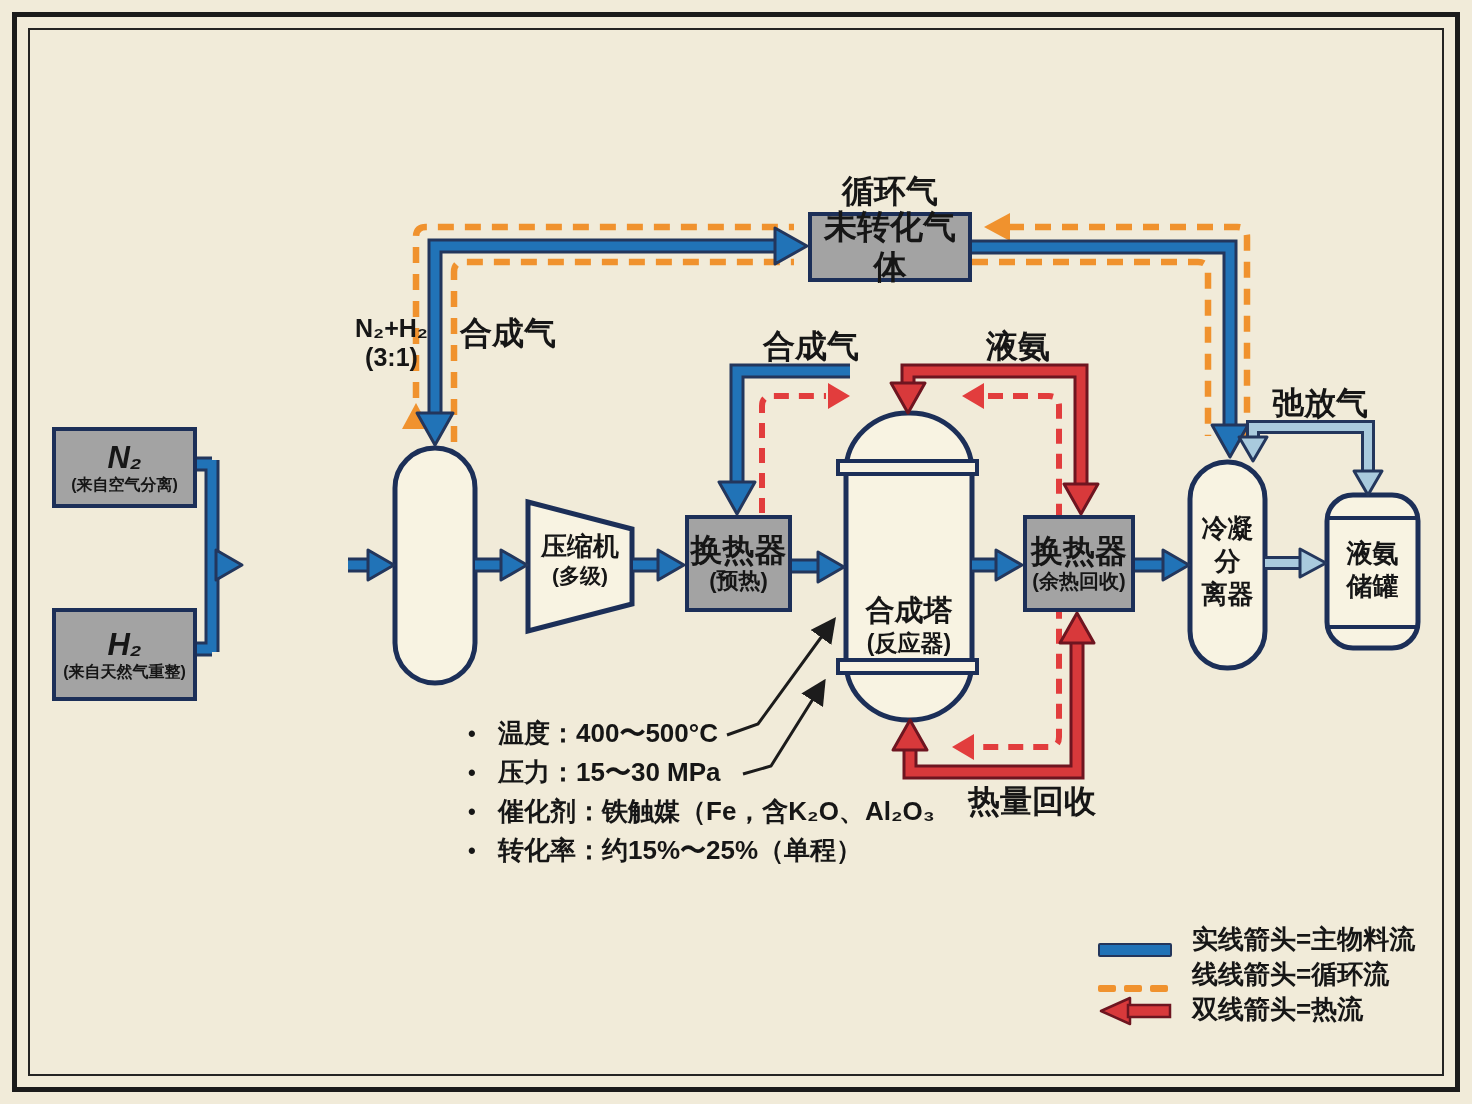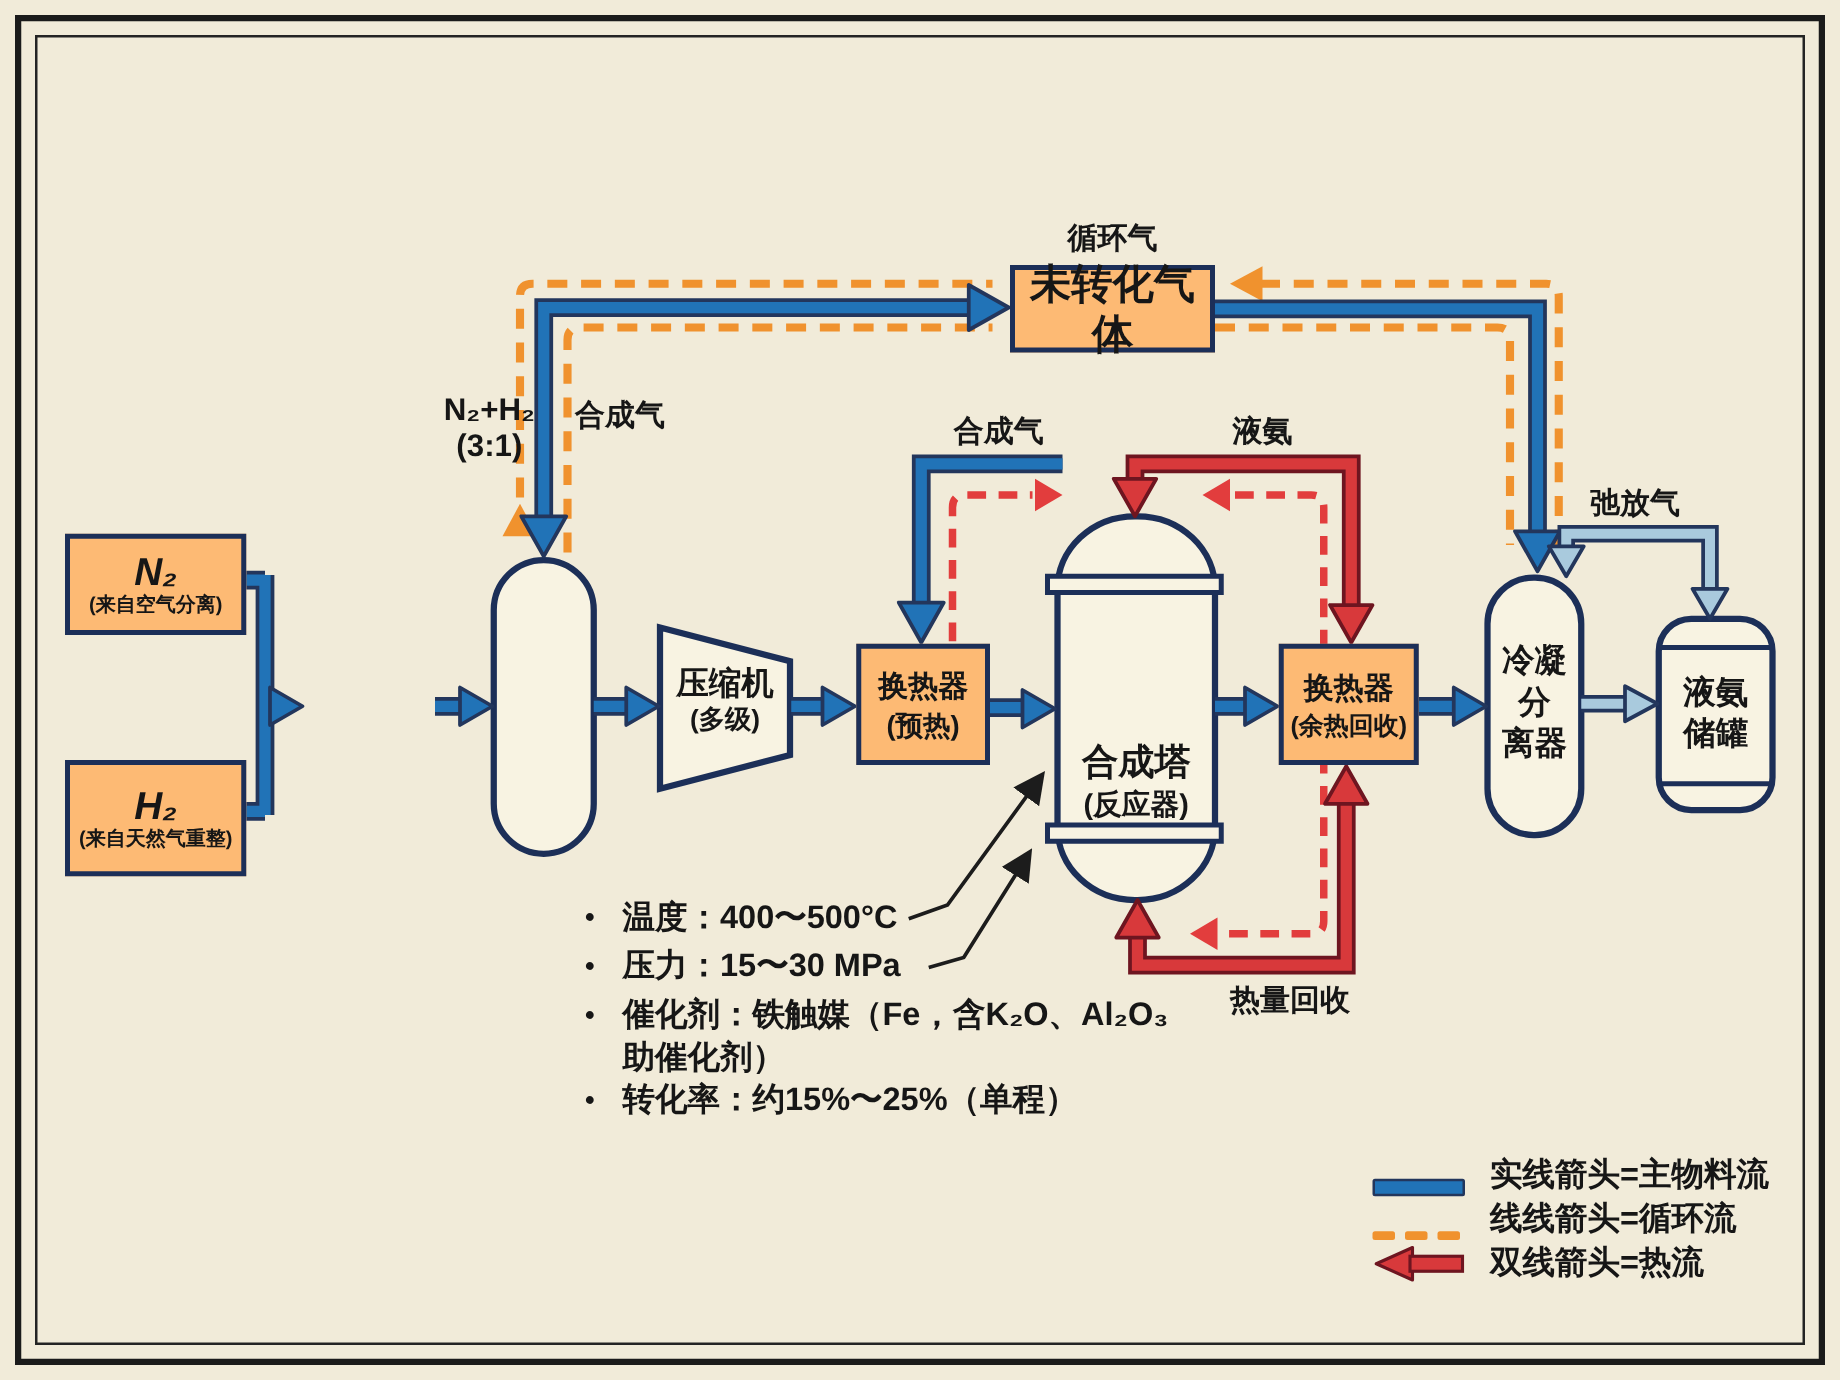--- a/index.html
+++ b/index.html
@@ -1,28 +1,28 @@
 <!DOCTYPE html>
 <html><head>
 <meta charset="utf-8">
 <style>
   html,body{margin:0;padding:0;background:#d8d2c0;}
   #stage{position:relative;width:1472px;height:1104px;background:#f1ebd9;overflow:hidden;
          font-family:"Liberation Sans","DejaVu Sans",sans-serif;font-weight:700;color:#161616;}
   .frame-outer{position:absolute;left:12px;top:12px;right:12px;bottom:12px;border:5px solid #1b1b1b;pointer-events:none;}
   .frame-inner{position:absolute;left:28px;top:28px;right:28px;bottom:28px;border:2px solid #242424;pointer-events:none;}
   #pipes{position:absolute;left:0;top:0;}
-  .pbox{position:absolute;background:#fdba74;border:4px solid #1c2f58;display:flex;flex-direction:column;
+  .pbox{position:absolute;background:#a3a3a3;border:4px solid #1c2f58;display:flex;flex-direction:column;
         align-items:center;justify-content:center;text-align:center;box-sizing:border-box;}
   .vlabel{position:absolute;display:flex;flex-direction:column;align-items:center;justify-content:flex-start;
           text-align:center;pointer-events:none;}
   .flabel{position:absolute;white-space:nowrap;}
   .t33{font-size:33px;line-height:40px;}
   .t29{font-size:29px;line-height:36px;}
-  .t28{font-size:24px;line-height:34px;}
+  .t28{font-size:32px;line-height:34px;}
   .t27{font-size:31px;line-height:33px;font-style:italic;}
   .t26{font-size:26px;line-height:33px;}
   .t25{font-size:25px;line-height:29px;margin-left:27px;}
   .t23{font-size:23px;line-height:30px;}
   .t22{font-size:22px;line-height:28px;}
   .t21{font-size:21px;line-height:26px;}
   .t20{font-size:20px;line-height:26px;}
   .t16{font-size:16px;line-height:21px;}
   #notes{position:absolute;left:468px;top:714px;display:flex;flex-direction:column;}
   .note-row{display:flex;align-items:center;height:39px;font-size:26px;}
@@ -201,24 +201,20 @@
       <span>温度：400〜500°C</span>
     </div>
     <div class="note-row">
       <span class="note-bullet">•</span>
       <span>压力：15〜30 MPa</span>
     </div>
     <div class="note-row">
       <span class="note-bullet">•</span>
       <span>催化剂：铁触媒（Fe，含K₂O、Al₂O₃</span>
     </div>
-    <div class="note-row cont">
-      <span class="note-bullet"></span>
-      <span>助催化剂）</span>
-    </div>
     <div class="note-row">
       <span class="note-bullet">•</span>
       <span>转化率：约15%〜25%（单程）</span>
     </div>
   </div>
 
   <div id="legend">
     <div class="leg-row">
       <span class="leg-swatch">
           <span class="sw-blue"></span>

